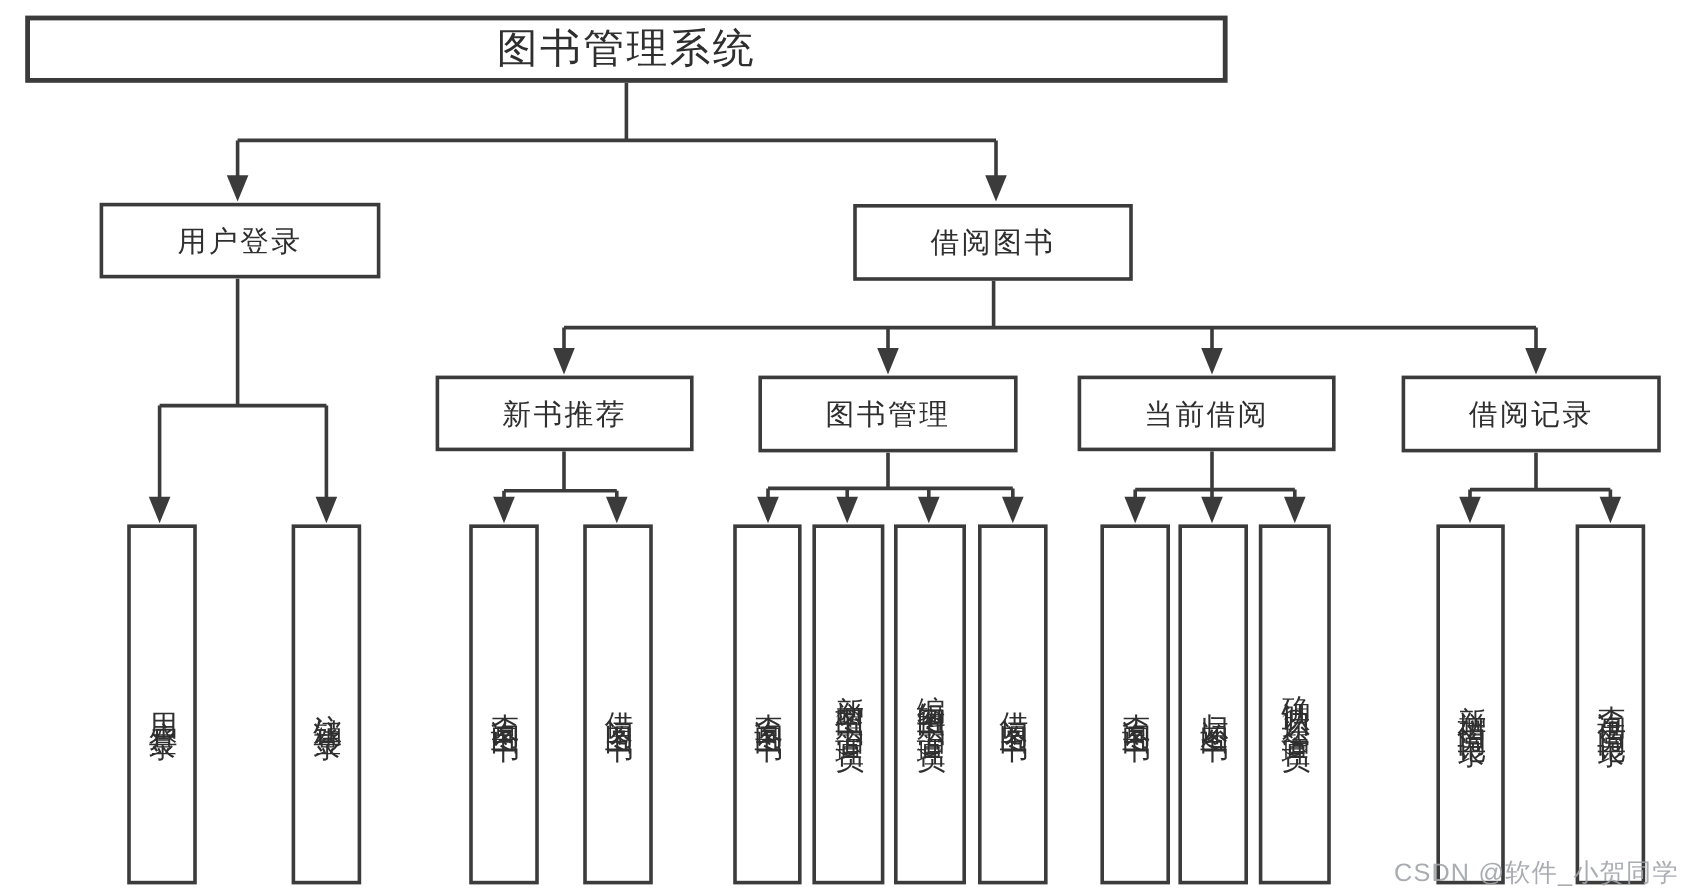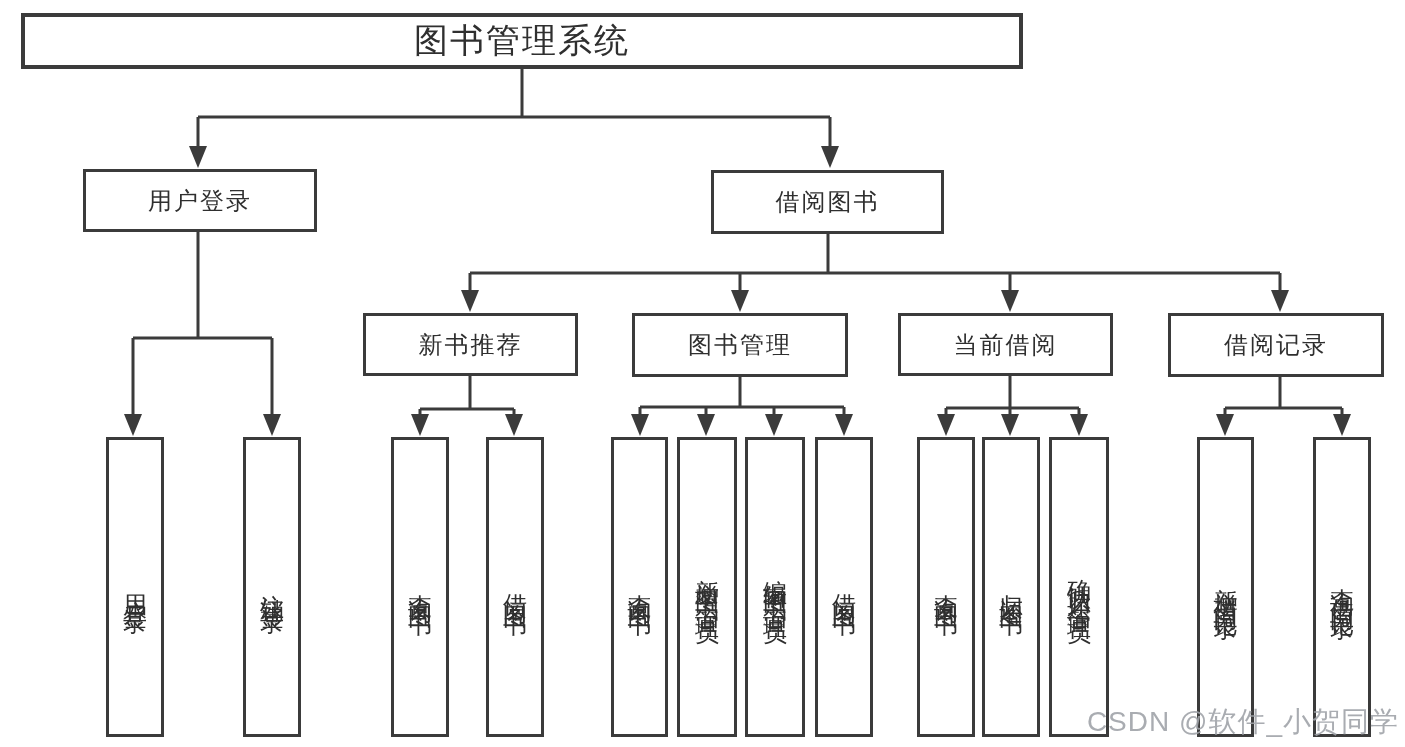--- a/index.html
+++ b/index.html
@@ -46,21 +46,21 @@
     text-orientation: mixed;
     font-size: 24px;
     letter-spacing: 6px;
     color: #2f2f2f;
     line-height: 1;
   }
   .watermark {
     position: absolute;
     right: 6px;
     bottom: 6px;
-    font-size: 28px;
+    font-size: 21px;
     color: rgba(160, 163, 168, 0.9);
     letter-spacing: 1px;
     z-index: 5;
   }
 </style>
 </head>
 <body>
 
 <div class="canvas">
 

